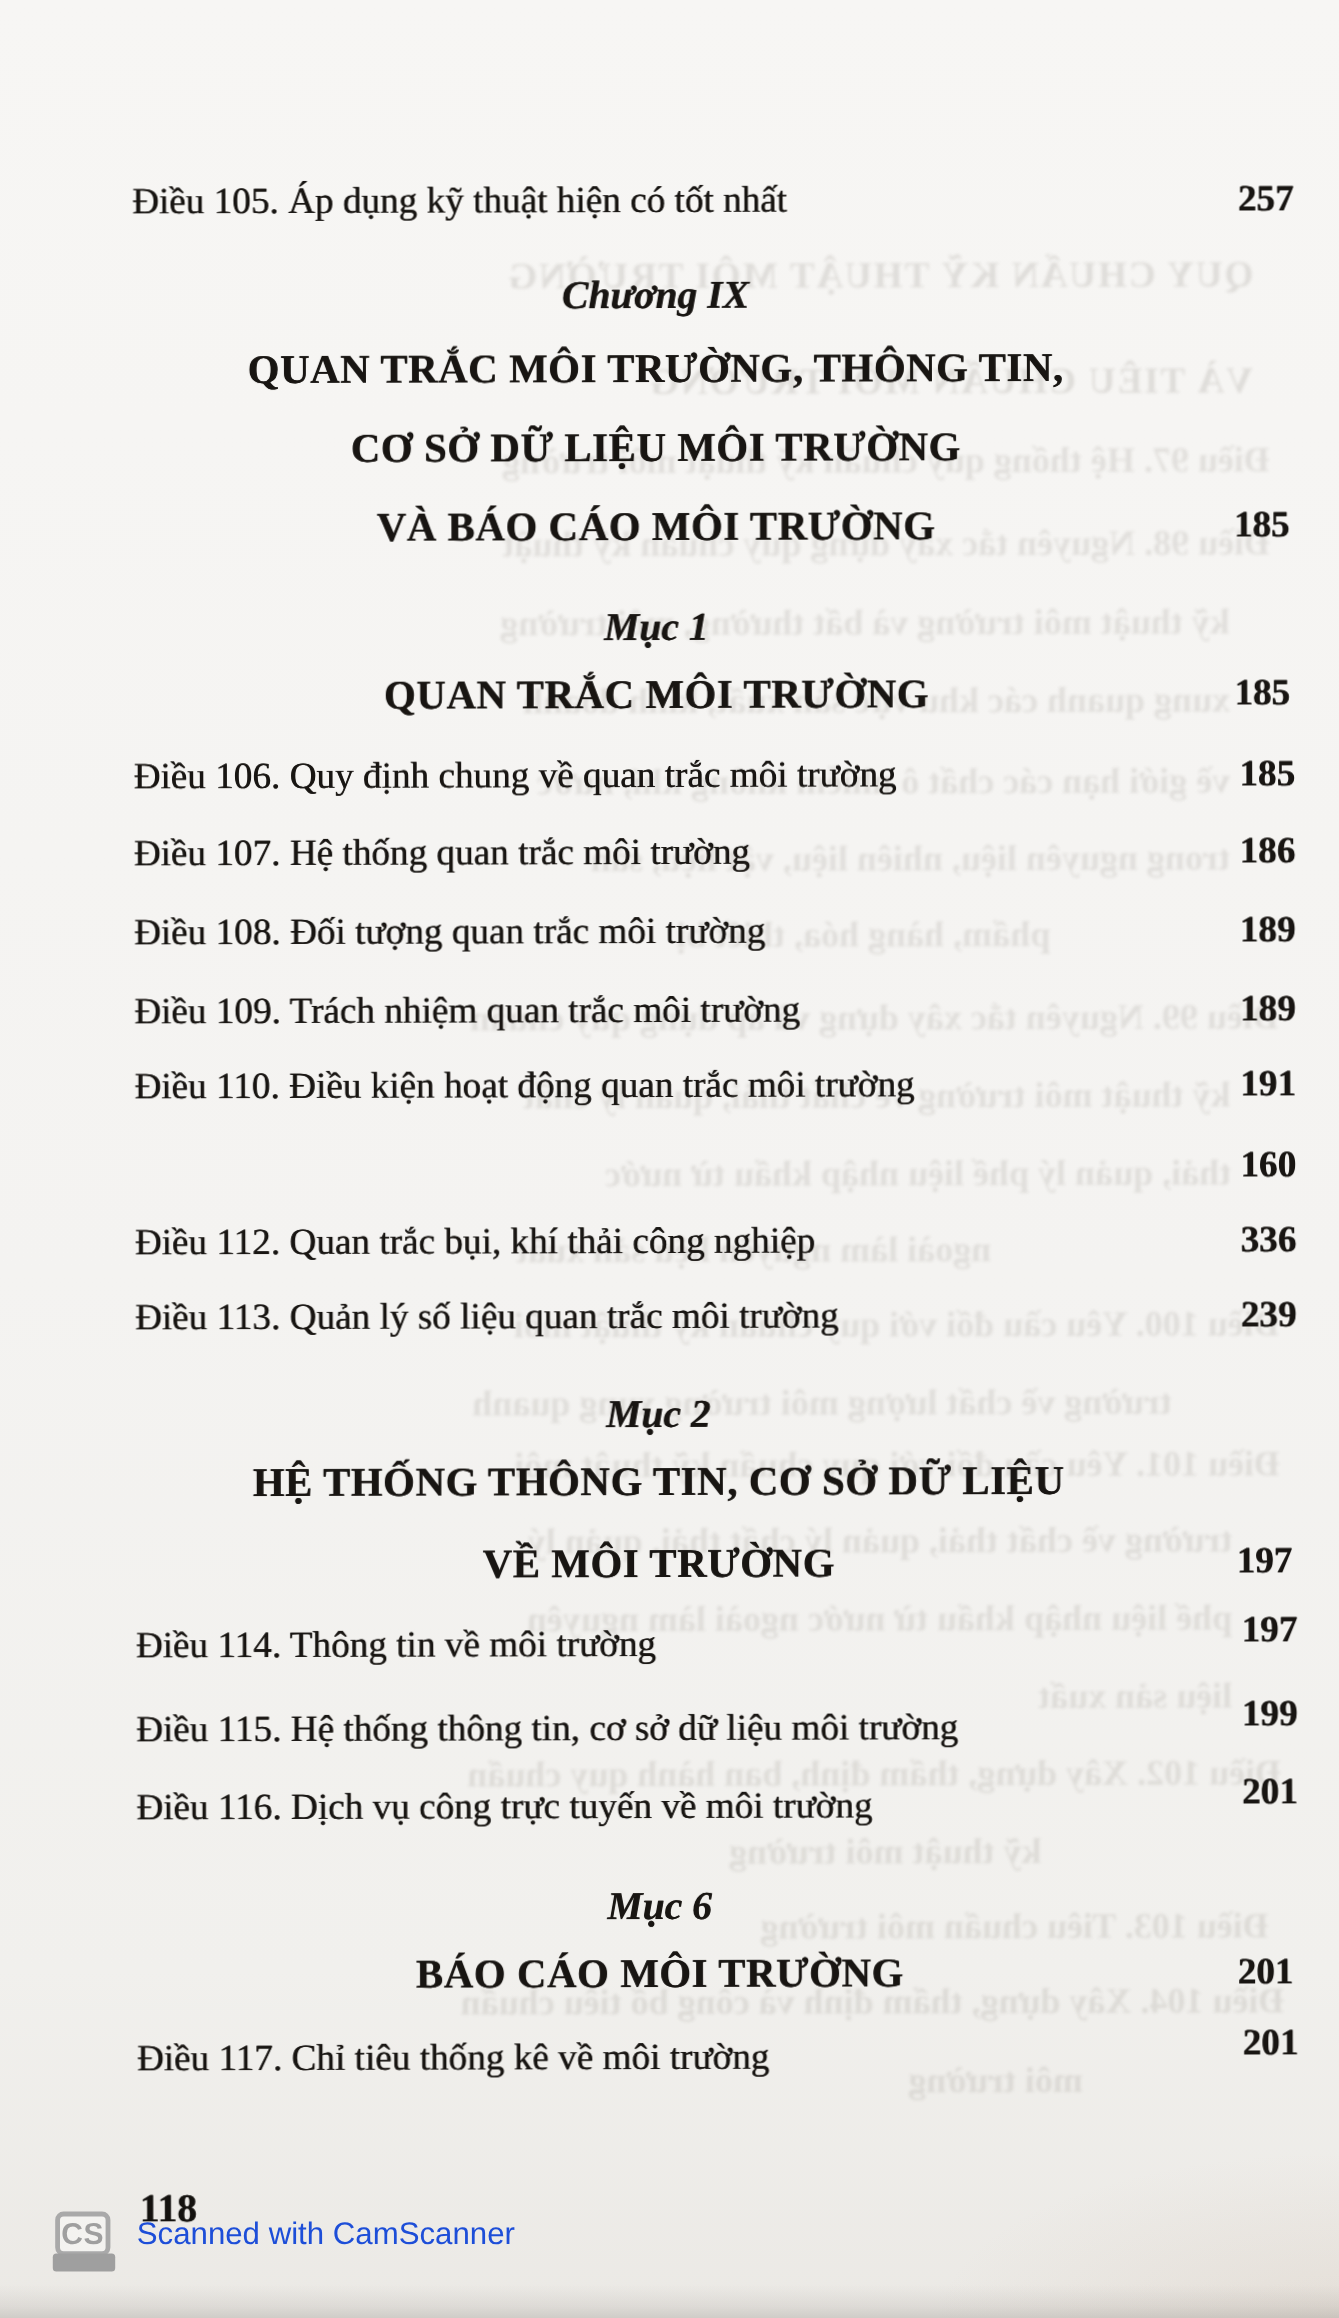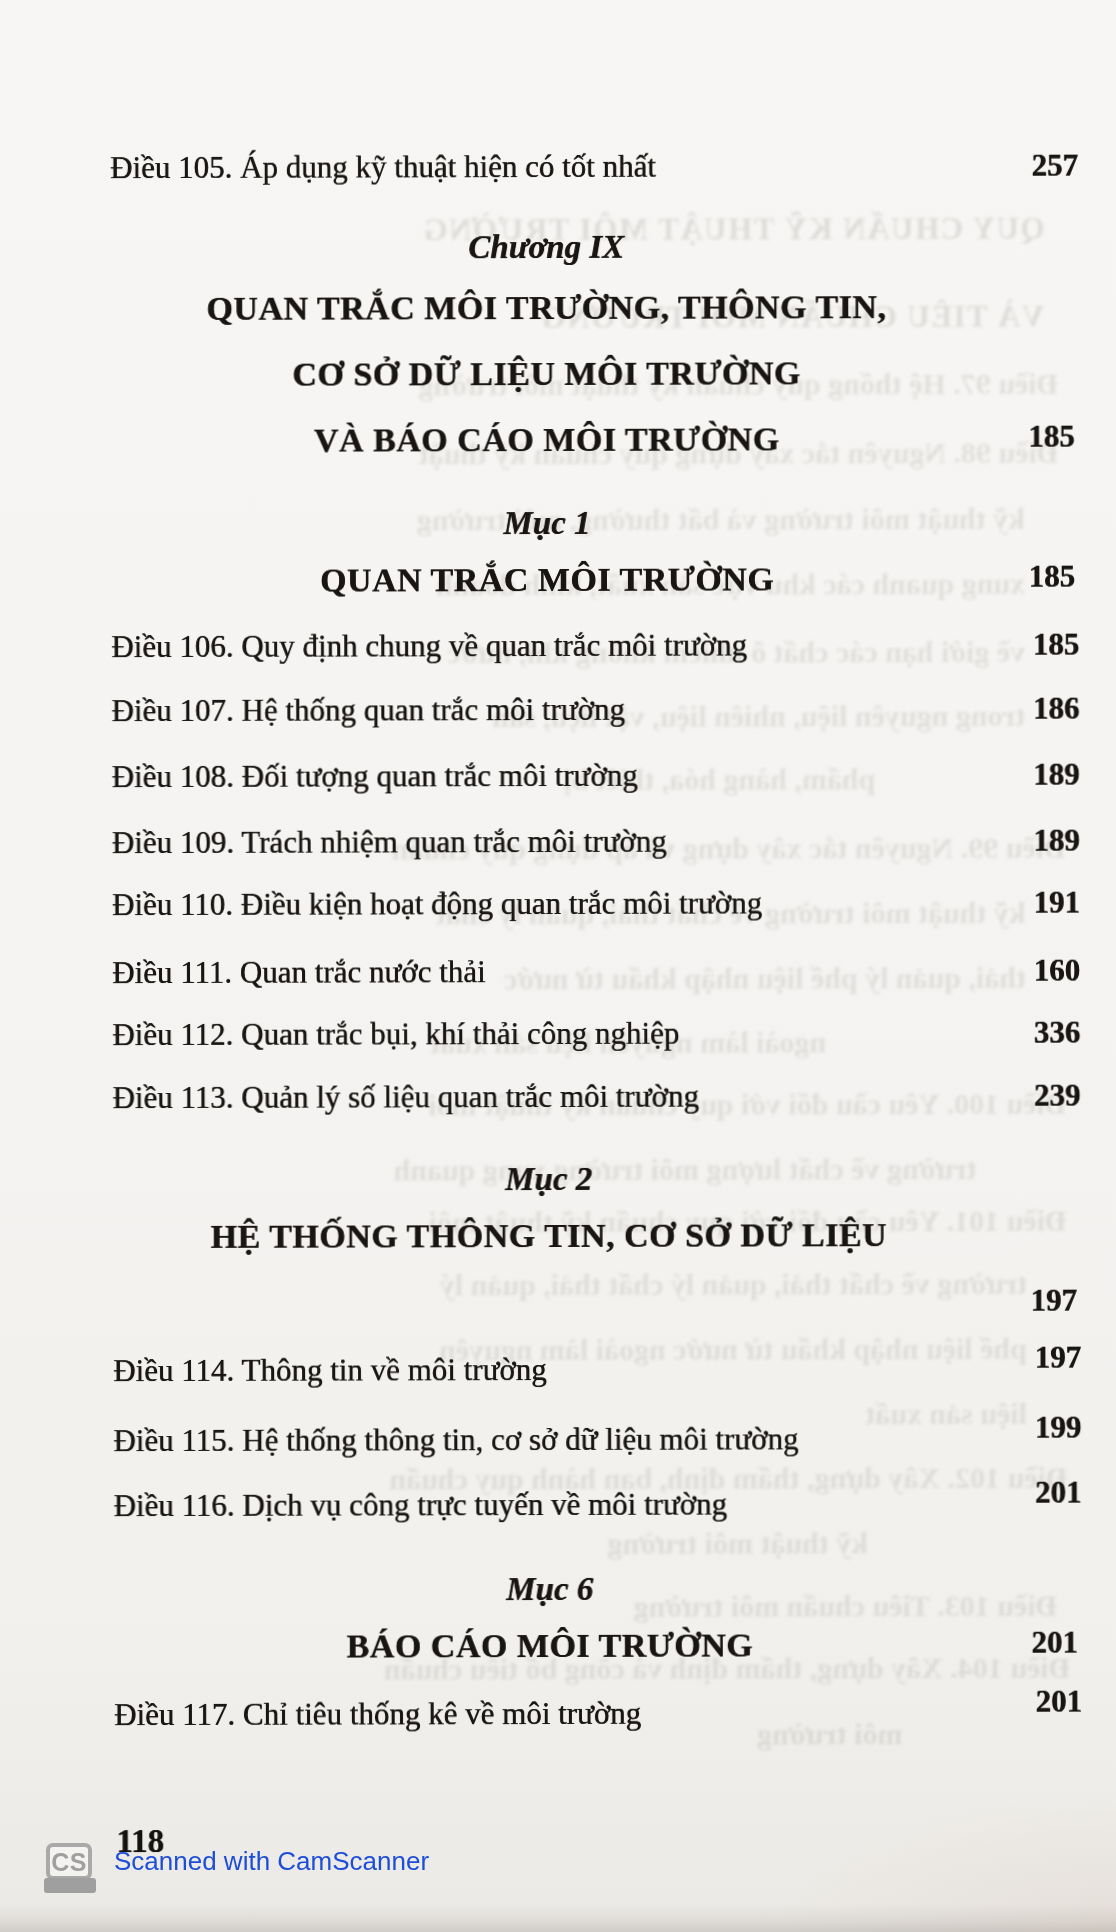--- a/index.html
+++ b/index.html
@@ -152,39 +152,39 @@
   </div>
   <div class="row entry" style="top:822px">
     <span class="t">Điều 109. Trách nhiệm quan trắc môi trường</span>
     <span class="pg">189</span>
   </div>
   <div class="row entry" style="top:884px">
     <span class="t">Điều 110. Điều kiện hoạt động quan trắc môi trường</span>
     <span class="pg">191</span>
   </div>
   <div class="row entry" style="top:952px">
-    <span class="t">Điều 111. Quan trắc nước thải</span>
     <span class="pg">160</span>
   </div>
   <div class="row entry" style="top:1014px">
     <span class="t">Điều 112. Quan trắc bụi, khí thải công nghiệp</span>
     <span class="pg">336</span>
   </div>
   <div class="row entry" style="top:1077px">
     <span class="t">Điều 113. Quản lý số liệu quan trắc môi trường</span>
     <span class="pg">239</span>
   </div>
 
   <div class="row center section-label" style="top:1158px">
     <span class="t">Mục 2</span>
   </div>
   <div class="row center section-title" style="top:1214px">
     <span class="t">HỆ THỐNG THÔNG TIN, CƠ SỞ DỮ LIỆU</span>
   </div>
   <div class="row center section-title" style="top:1282px">
+    <span class="t">VỀ MÔI TRƯỜNG</span>
     <span class="pg">197</span>
   </div>
 
   <div class="row entry raise" style="top:1350px">
     <span class="t">Điều 114. Thông tin về môi trường</span>
     <span class="pg">197</span>
   </div>
   <div class="row entry raise" style="top:1420px">
     <span class="t">Điều 115. Hệ thống thông tin, cơ sở dữ liệu môi trường</span>
     <span class="pg">199</span>

